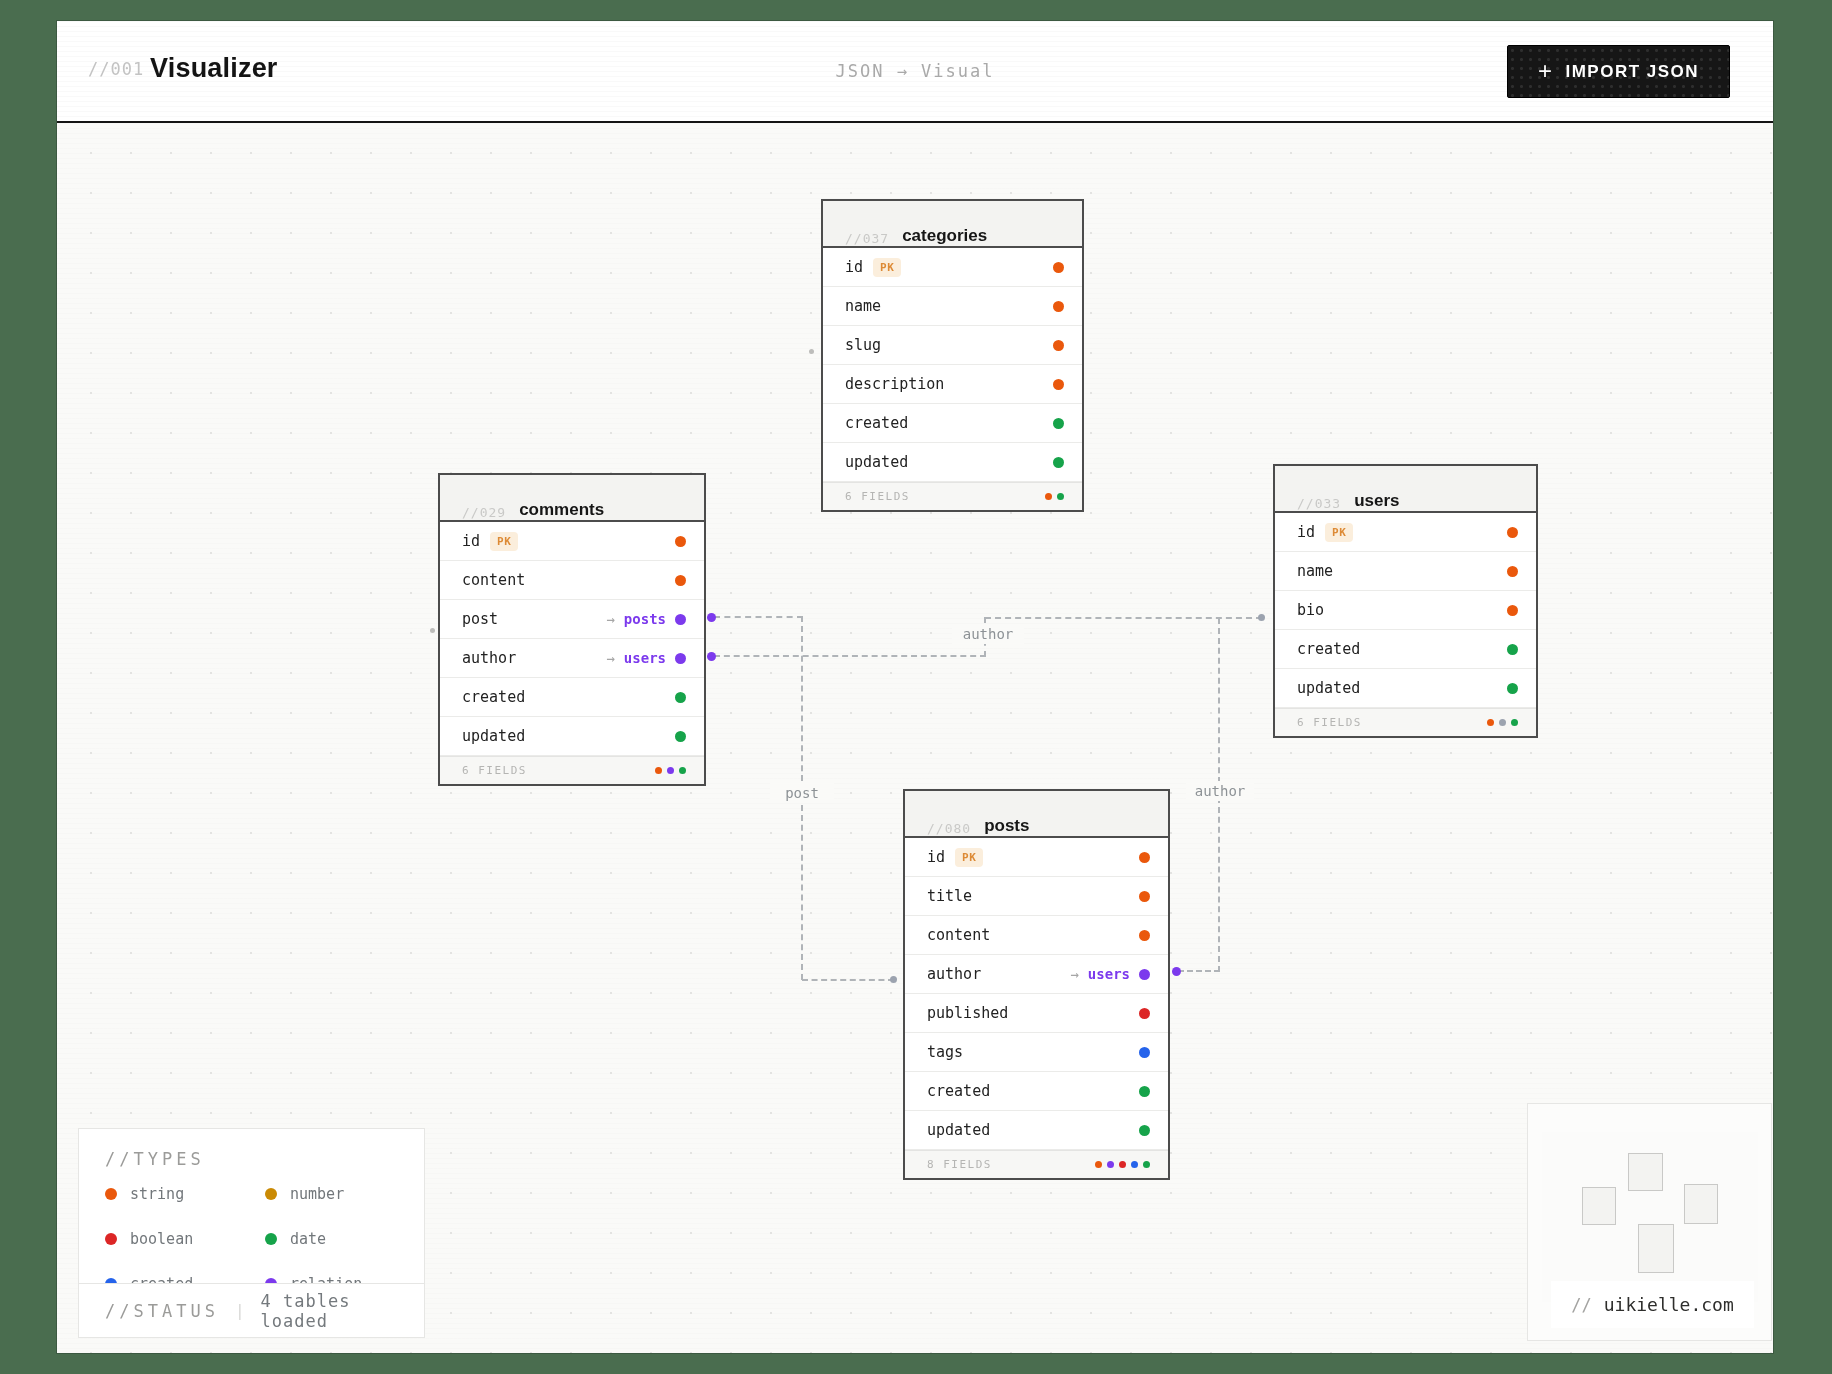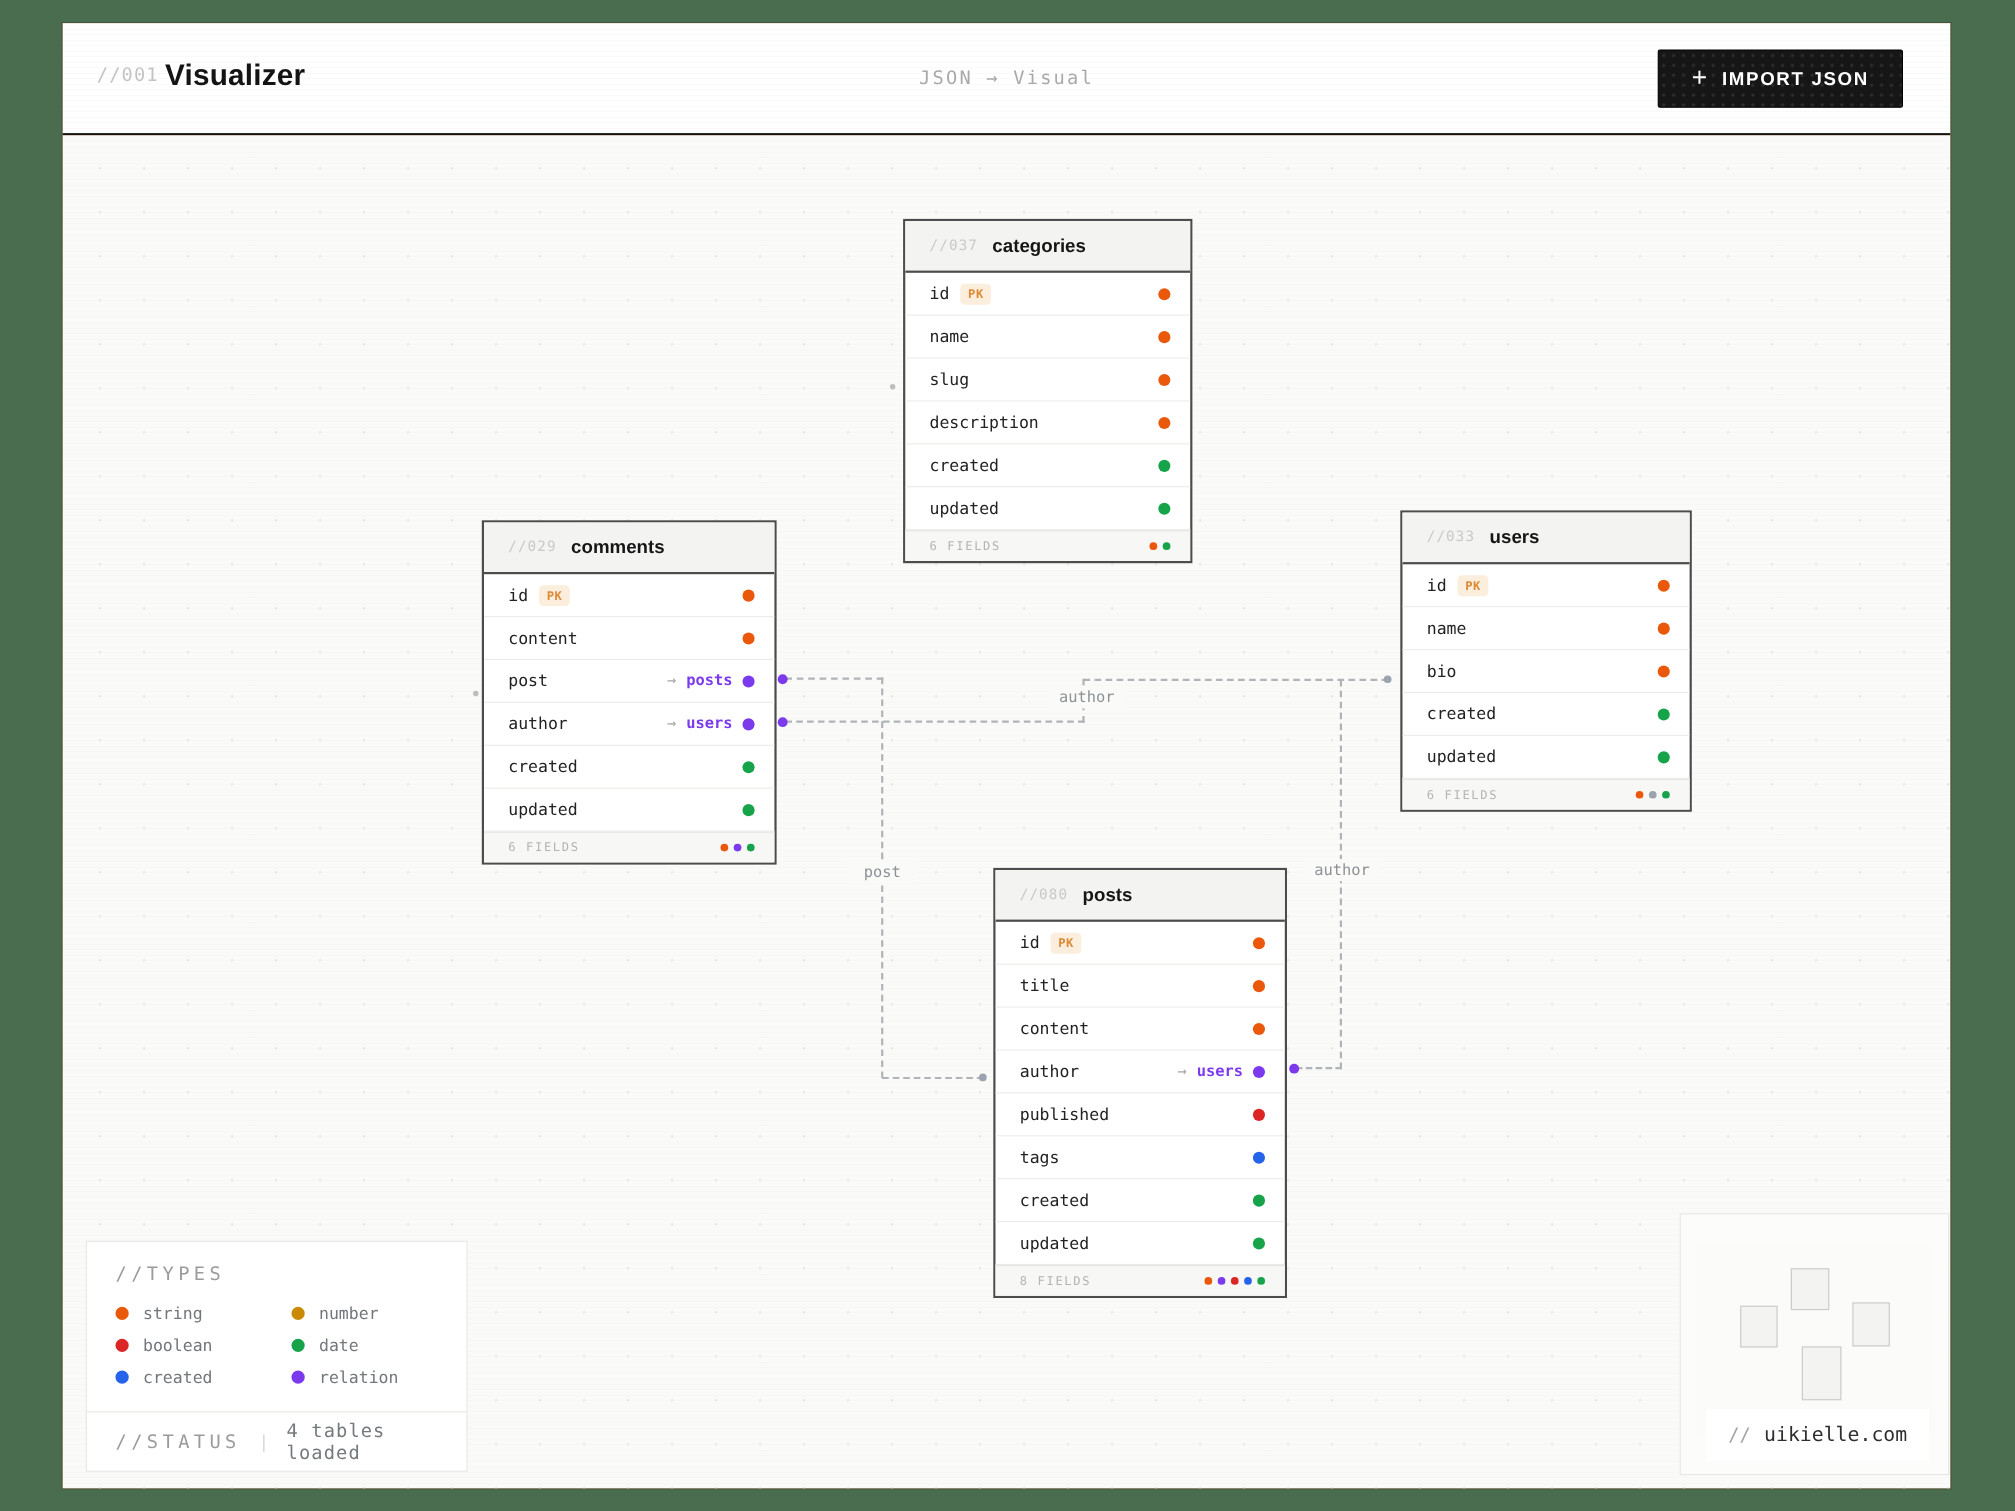--- a/index.html
+++ b/index.html
@@ -59,21 +59,21 @@
     position:absolute; background:#fff;
     border:2px solid #4c4c4c;
   }
   .table-categories { left:821px; top:199px; width:263px; }
   .table-comments   { left:438px; top:473px; width:268px; }
   .table-users      { left:1273px; top:464px; width:265px; }
   .table-posts      { left:903px; top:789px; width:267px; }
 
   .stable-header {
     height:47px; background:#f3f3f1; border-bottom:2px solid #4c4c4c;
-    display:flex; align-items:center; gap:13px; padding:12px 22px; cursor:move;
+    display:flex; align-items:flex-end; gap:13px; padding:0 22px; cursor:move;
   }
   .stable-num { font-size:13px; color:#c9c9c7; letter-spacing:1px; }
   .stable-name { font-family:"Liberation Sans", sans-serif; font-weight:bold; font-size:17px; color:#161616; }
 
   .stable-row {
     height:39px; display:flex; align-items:center; padding:0 18px 0 22px;
     border-bottom:1px solid #ebebe9;
   }
   .stable-row:last-of-type { border-bottom:none; }
   .field-name { font-size:15px; color:#222; }
@@ -102,21 +102,21 @@
     position:absolute; background:#fafaf8; color:#8d9296; font-size:14px;
     padding:2px 8px; text-align:center;
   }
 
   .marker-dot { position:absolute; width:5px; height:5px; border-radius:50%; background:#bdbdbb; }
 
   
   .panel { position:absolute; background:#fff; border:1px solid #e6e6e4; }
   .types-box { left:78px; top:1128px; width:347px; height:172px; padding:20px 26px; }
   .types-title { font-size:17px; color:#9b9b99; letter-spacing:4px; margin-bottom:14px; }
-  .types-grid { display:grid; grid-template-columns:160px 160px; row-gap:8px; }
+  .types-grid { display:grid; grid-template-columns:160px 160px; row-gap:24px; }
   .type-item { display:flex; align-items:center; gap:13px; height:21px; }
   .type-item .dot { width:12px; height:12px; border-radius:50%; }
   .type-item .lbl { font-size:15px; color:#72777b; }
 
   .status-box { left:78px; top:1283px; width:347px; height:55px; display:flex; align-items:center; padding:0 26px; gap:16px; }
   .status-title { font-size:17px; color:#9b9b99; letter-spacing:4px; }
   .status-div { color:#d8d8d6; font-size:16px; }
   .status-text { font-size:17px; color:#74797d; letter-spacing:1px; }
 
   

